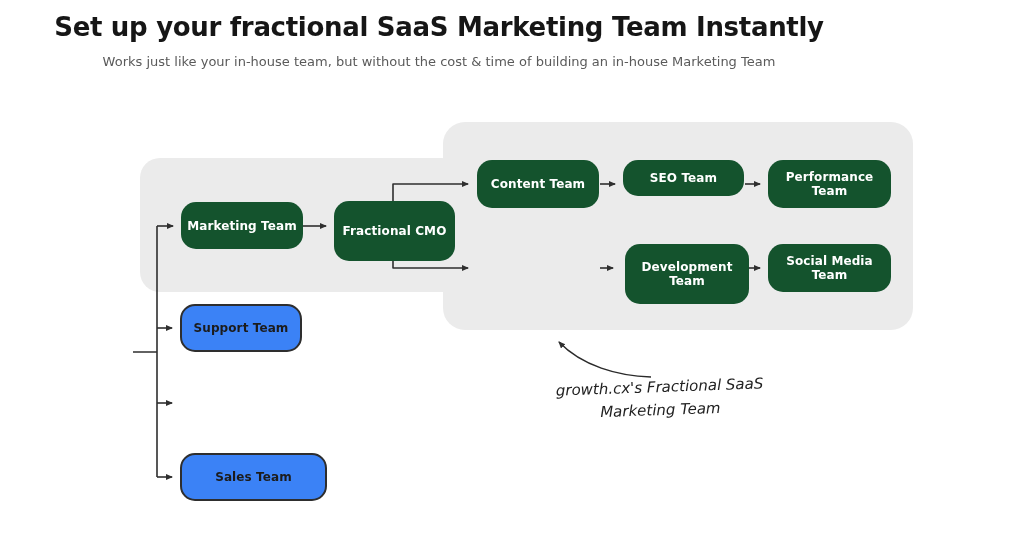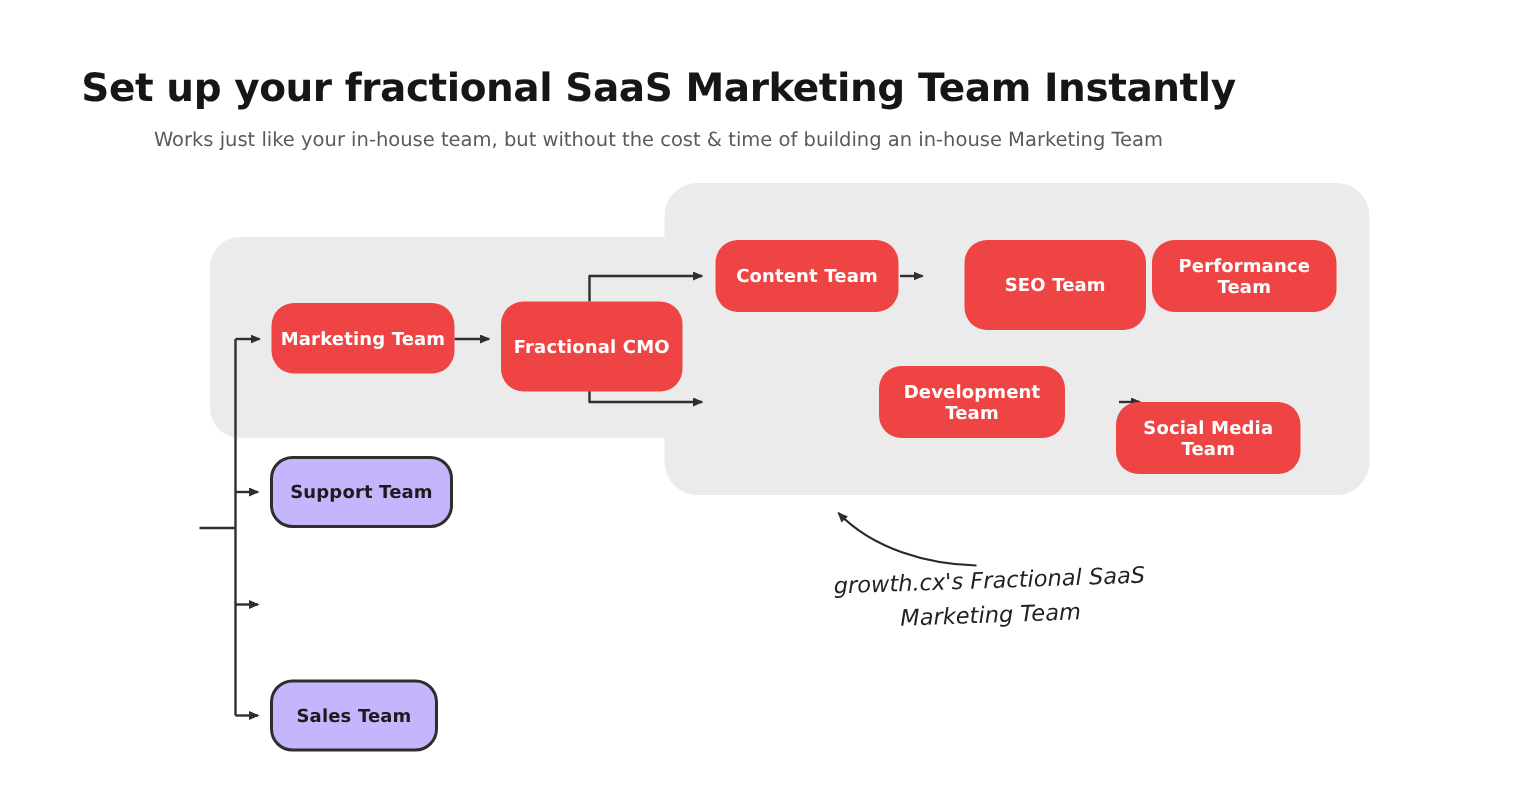--- a/index.html
+++ b/index.html
@@ -5,21 +5,21 @@
   * { margin: 0; padding: 0; box-sizing: border-box; }
   html, body { background: #ffffff; }
   .canvas {
     position: relative;
     width: 1024px;
     height: 537px;
     background: #ffffff;
     overflow: hidden;
     font-family: "DejaVu Sans", "Liberation Sans", sans-serif;
   }
-  .header { position: absolute; top: 0; left: 0; width: 878px; text-align: center; margin-top: 32px; }
+  .header { position: absolute; top: 0; left: 0; width: 878px; text-align: center; }
   .title {
     margin-top: 12px;
     font-size: 26px;
     font-weight: 700;
     color: #161616;
     letter-spacing: -0.3px;
     font-family: "DejaVu Sans", "Liberation Sans", sans-serif;
   }
   .subtitle {
     margin-top: 12px;
@@ -41,36 +41,36 @@
   .node {
     position: absolute;
     z-index: 2;
     display: flex; align-items: center; justify-content: center;
     text-align: center;
     font-size: 12px;
     font-weight: 600;
     letter-spacing: 0.1px;
     border-radius: 15px;
   }
-  .node.dark  { background: #ef4444; color: #ffffff; }
-  .node.light { background: #c4b5fd; color: #1c1c1c; border: 2px solid #2e2e2e; }
+  .node.dark  { background: #14532d; color: #ffffff; }
+  .node.light { background: #3b82f6; color: #1c1c1c; border: 2px solid #2e2e2e; }
   .node.ceo   { font-size: 15px; font-weight: 700; border-radius: 18px; }
 
   .n-ceo         { left: 49px;  top: 317px; width: 84px;  height: 70px; }
   .n-marketing   { left: 181px; top: 202px; width: 122px; height: 47px; }
   .n-cmo         { left: 334px; top: 201px; width: 121px; height: 60px; }
   .n-support     { left: 180px; top: 304px; width: 122px; height: 48px; }
   .n-engineering { left: 180px; top: 379px; width: 122px; height: 48px; }
-  .n-sales       { left: 180px; top: 453px; width: 112px; height: 48px; }
+  .n-sales       { left: 180px; top: 453px; width: 147px; height: 48px; }
   .n-content     { left: 477px; top: 160px; width: 122px; height: 48px; }
-  .n-seo         { left: 643px; top: 160px; width: 121px; height: 60px; }
+  .n-seo         { left: 623px; top: 160px; width: 121px; height: 36px; }
   .n-performance { left: 768px; top: 160px; width: 123px; height: 48px; text-align: center; }
   .n-design      { left: 477px; top: 244px; width: 122px; height: 48px; }
-  .n-development { left: 586px; top: 244px; width: 124px; height: 48px; }
-  .n-social      { left: 744px; top: 244px; width: 123px; height: 48px; margin-top: 24px; }
+  .n-development { left: 625px; top: 244px; width: 124px; height: 60px; }
+  .n-social      { left: 768px; top: 244px; width: 123px; height: 48px; }
 
   .annotation {
     position: absolute;
     left: 540px; top: 376px; width: 240px;
     z-index: 2;
     text-align: center;
     transform: rotate(-2deg);
     color: #222222;
     font-size: 15px;
     font-style: italic;

